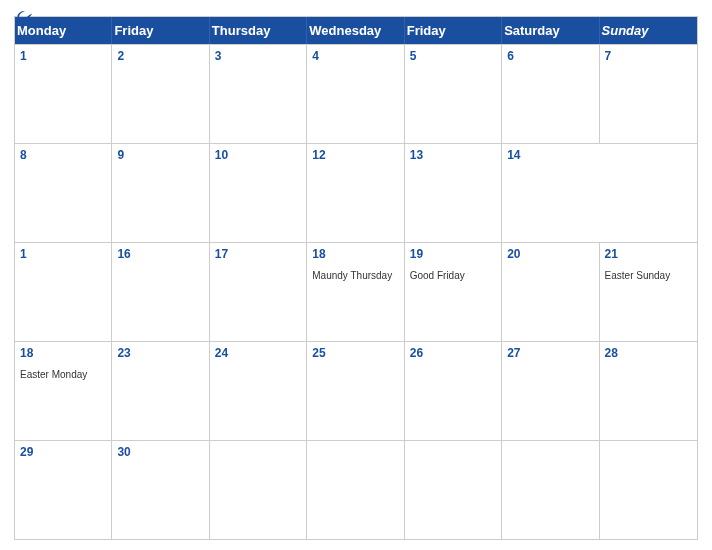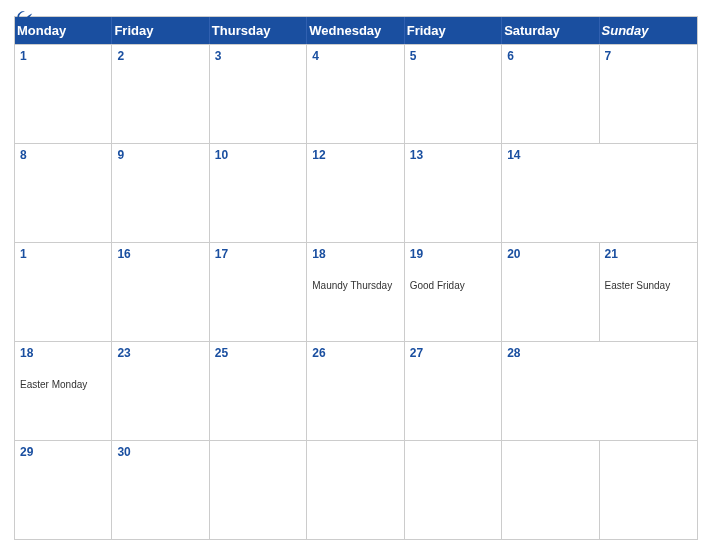--- a/index.html
+++ b/index.html
@@ -108,21 +108,21 @@
     }
     .cell-date {
       font-size: 12px;
       font-weight: bold;
       color: #1a4fa0;
       line-height: 1.3;
     }
     .cell-event {
       font-size: 10px;
       color: #333;
-      margin-top: 16px;
+      margin-top: 6px;
       line-height: 1.3;
     }
     .cell-empty {
       background: #fff;
     }
     
     .bird-svg {
       width: 18px;
       height: 18px;
     }
@@ -232,20 +232,23 @@
         </div>
         <div class="cal-row">
           <div class="cal-cell">
             <div class="cell-date">18</div>
             <div class="cell-event">Easter Monday</div>
           </div>
           <div class="cal-cell">
             <div class="cell-date">23</div>
           </div>
           <div class="cal-cell">
+            <div class="cell-date">24</div>
+          </div>
+          <div class="cal-cell">
             <div class="cell-date">25</div>
           </div>
           <div class="cal-cell">
             <div class="cell-date">26</div>
           </div>
           <div class="cal-cell">
             <div class="cell-date">27</div>
           </div>
           <div class="cal-cell">
             <div class="cell-date">28</div>

